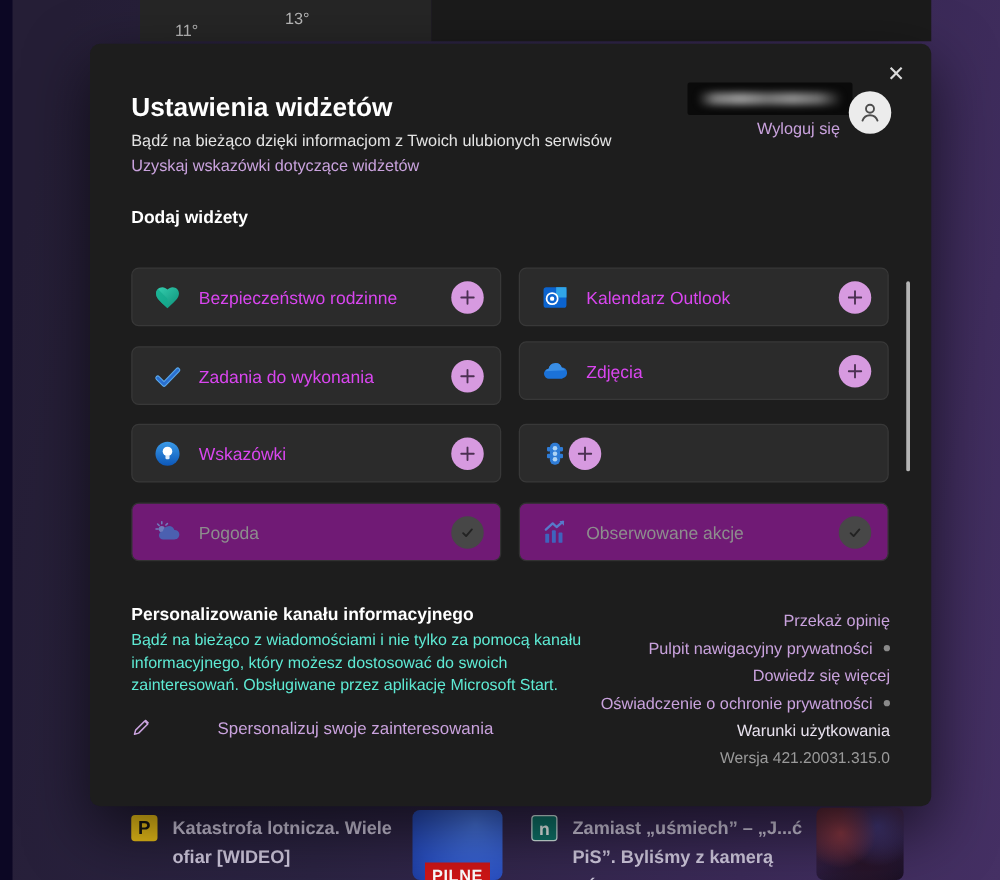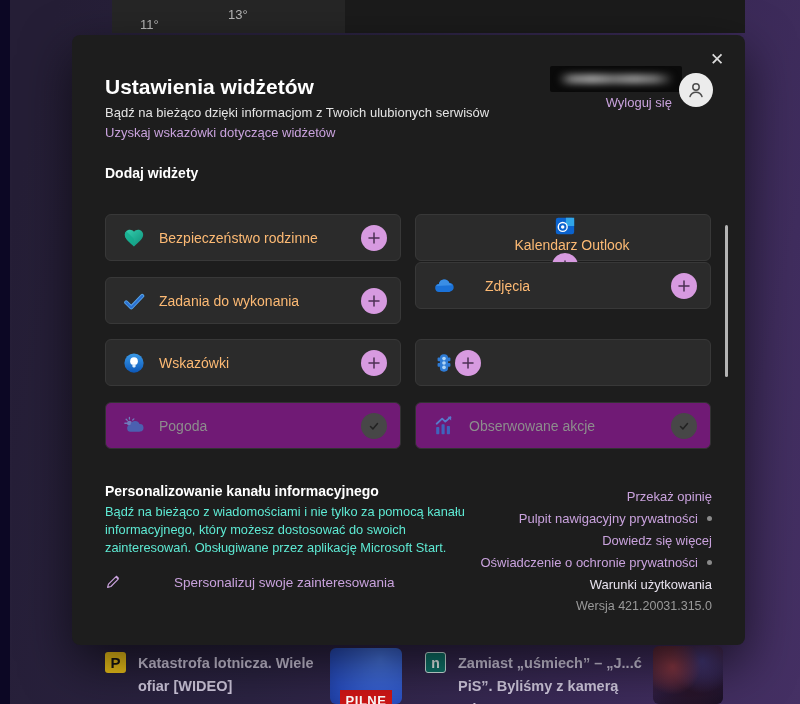--- a/index.html
+++ b/index.html
@@ -53,21 +53,21 @@
     filter:blur(3px); }
   .signout { position:absolute; left:478px; top:60px; width:122px; text-align:right; font-size:13px; }
   .avatar { position:absolute; left:607px; top:38px; width:34px; height:34px; border-radius:50%; background:#ececec;
     display:flex; align-items:center; justify-content:center; }
 
   .add-heading { position:absolute; left:33px; top:130px; color:#ffffff; font-size:14px; font-weight:700; }
 
   .card { position:absolute; width:296px; height:47px; background:#2b2b2b; border:1px solid #383838; border-radius:6px;
     display:flex; align-items:center; padding:0 13px 0 17px; }
   .card .w-icon { width:22px; height:22px; flex:0 0 auto; display:flex; }
-  .card .w-label { margin-left:14px; color:#fdba74; font-size:14px; flex:1 1 auto; }
+  .card .w-label { margin-left:14px; color:#d946ef; font-size:14px; flex:1 1 auto; }
   .card.disabled { background:#701a75; border-color:#323232; }
   .card.disabled .w-label { color:#8d8d8d; }
   .card.disabled .w-icon { opacity:0.75; }
   .btn-add { width:26px; height:26px; border-radius:50%; background:#d79ae0; border:none; display:flex;
     align-items:center; justify-content:center; flex:0 0 auto; }
   .btn-added { width:26px; height:26px; border-radius:50%; background:#474747; border:none; display:flex;
     align-items:center; justify-content:center; flex:0 0 auto; }
 
   .scroll-thumb { position:absolute; left:653px; top:190px; width:3px; height:152px; background:#b4b4b4; border-radius:2px; }
 
@@ -139,21 +139,21 @@
           <path d="M12 21.3l-1.4-1.3C5.4 15.4 2 12.3 2 8.5c0-1.5.6-2.9 1.6-3.9L12 13z" fill="#12a98c" opacity="0.7"></path>
           </svg>
       </span>
       <span class="w-label">Bezpieczeństwo rodzinne</span>
       <button class="btn-add">
         <svg width="12" height="12" viewBox="0 0 12 12">
           <path d="M6 1v10M1 6h10" stroke="#4c3053" stroke-width="1.5" stroke-linecap="round"></path>
           </svg>
       </button>
     </div>
-    <div class="card" style="left:343px; top:179px;flex-direction:column;">
+    <div class="card" style="left:343px; top:179px;">
       <span class="w-icon">
         <svg width="22" height="22" viewBox="0 0 24 24">
             <rect x="2" y="3" width="20" height="18" rx="2.5" fill="#0b63ce"></rect>
           <rect x="13" y="3" width="9" height="9" fill="#30a5e8"></rect>
           <circle cx="9.5" cy="13" r="5.6" fill="#ffffff"></circle>
             <circle cx="9.5" cy="13" r="3" fill="none" stroke="#0b63ce" stroke-width="2.2"></circle>
           </svg>
       </span>
       <span class="w-label">Kalendarz Outlook</span>
       <button class="btn-add">
@@ -170,21 +170,21 @@
           <path d="M3.5 13.5l5.5 5.5L21 6.5" fill="none" stroke="#2a6fd0" stroke-width="2.4" stroke-linecap="round" stroke-linejoin="round"></path>
           </svg>
       </span>
       <span class="w-label">Zadania do wykonania</span>
       <button class="btn-add">
         <svg width="12" height="12" viewBox="0 0 12 12">
           <path d="M6 1v10M1 6h10" stroke="#4c3053" stroke-width="1.5" stroke-linecap="round"></path>
           </svg>
       </button>
     </div>
-    <div class="card" style="left:343px; top:227px;gap:16px;">
+    <div class="card" style="left:343px; top:238px;">
       <span class="w-icon">
         <svg width="22" height="22" viewBox="0 0 24 24">
             <path d="M7 18.5a4.3 4.3 0 0 1-.6-8.6 6 6 0 0 1 11.5-1.2 4.7 4.7 0 0 1 .9 9.3l-.8.5H7z" fill="#1b72d8"></path>
           <path d="M6.4 9.9a6 6 0 0 1 11.5-1.2 4.7 4.7 0 0 1 2.9 2.4L3.6 12a4.3 4.3 0 0 1 2.8-2.1z" fill="#3f93e8" opacity="0.85"></path>
           </svg>
       </span>
       <span class="w-label">Zdjęcia</span>
       <button class="btn-add">
         <svg width="12" height="12" viewBox="0 0 12 12">
           <path d="M6 1v10M1 6h10" stroke="#4c3053" stroke-width="1.5" stroke-linecap="round"></path>

